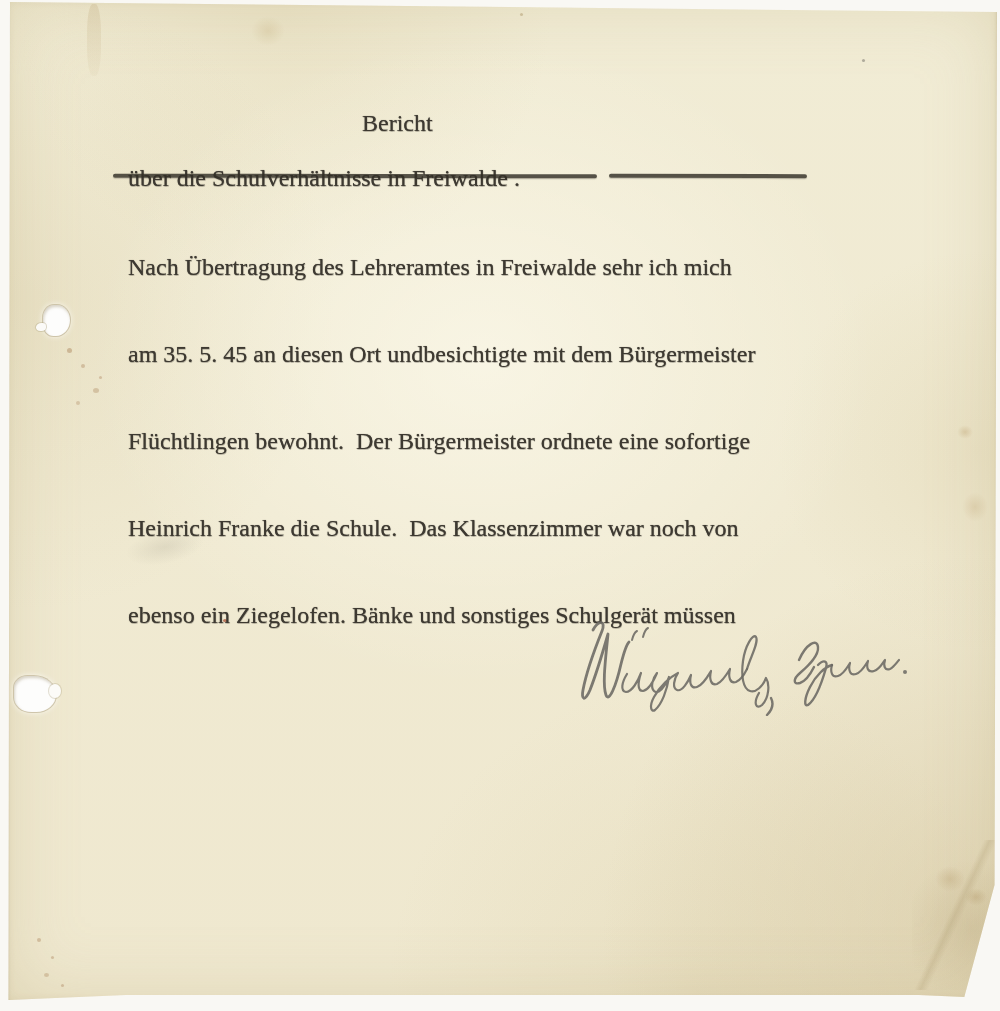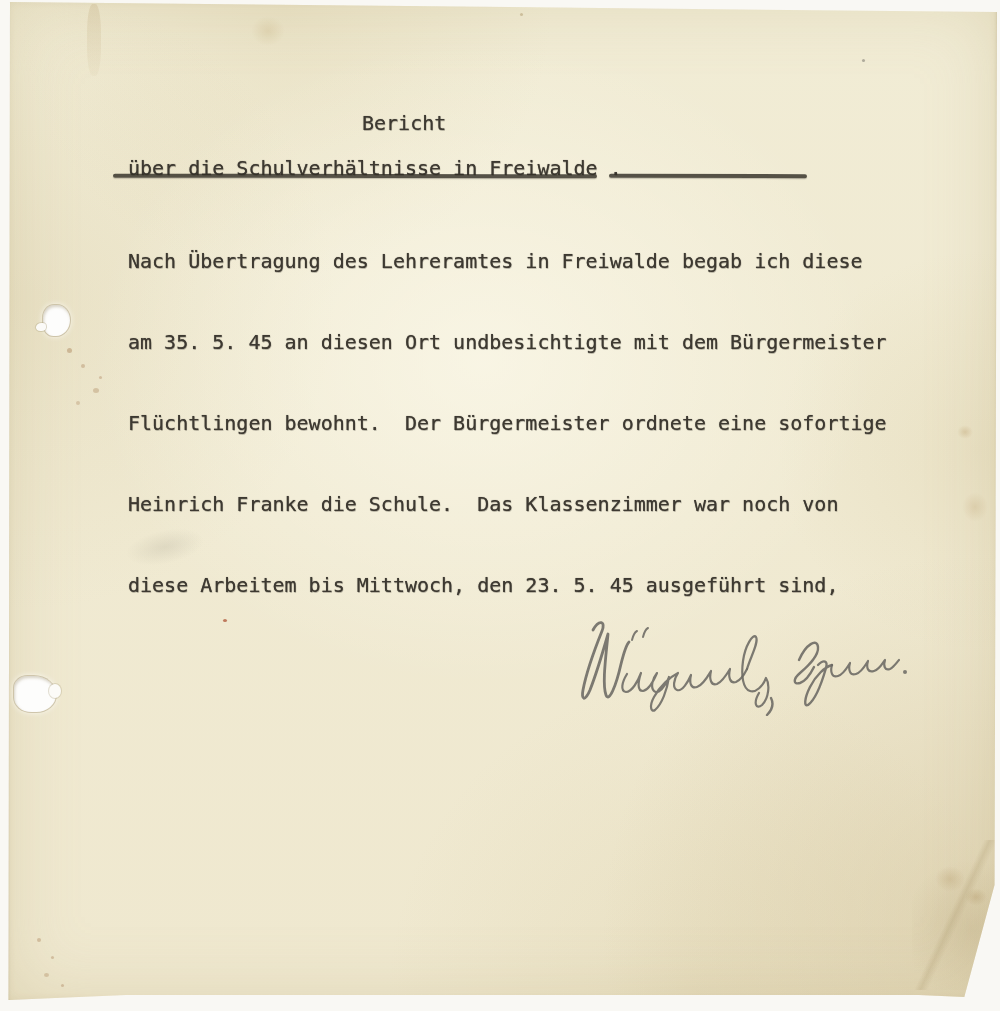--- a/index.html
+++ b/index.html
@@ -28,27 +28,28 @@
       inset 0 0 10px rgba(168,148,98,.22),
       inset 2px 0 3px -1px rgba(140,120,80,.35),
       inset -2px 0 3px -1px rgba(140,120,80,.30);
     clip-path: polygon(0.30% 0.20%, 99.90% 1.20%, 99.65% 88.4%, 96.60% 99.60%, 92% 99.40%, 12% 99.40%, 0.15% 99.90%);
   }
 
   
   .tw {
     position:absolute;
     color:var(--ink,#3d3931);
-    font-size:20px;
+    font-size:24px;
     letter-spacing:0;
     white-space:pre;
     text-shadow:0 0 0.8px rgba(56,52,45,.75), 0.5px 0.5px 0.5px rgba(56,52,45,.25);
+    font-family:Liberation Serif, serif;
   }
   .title    { left:355px; top:107px; line-height:33px; }
-  .subtitle { left:121px; top:152px; line-height:33px; }
+  .subtitle { left:121px; top:162px; line-height:33px; }
   .bodyblock{ left:121px; top:197px; }
   .bodyblock div { line-height:33px; height:33px; }
   .dateline { left:121px; top:584px; line-height:33px; }
 
   .rule {
     position:absolute; height:4px; top:174px;
     background:rgba(50,46,38,.82); border-radius:2px;
     box-shadow:0 1px 1px rgba(50,46,38,.25);
   }
   .rule.a { left:106px; width:484px; transform:rotate(0.08deg); }
@@ -125,25 +126,25 @@
 
     <div class="hole top"></div>
     <div class="hole bottom"></div>
 
     <div class="tw title">Bericht</div>
     <div class="tw subtitle">über die Schulverhältnisse in Freiwalde .</div>
     <div class="rule a"></div>
     <div class="rule b"></div>
 
     <div class="tw bodyblock">
-      <div>Nach Übertragung des Lehreramtes in Freiwalde begab ich diese</div>
+      <div>Nach Übertragung des Lehreramtes in Freiwalde sehr ich mich</div>
       <div>am 35. 5. 45 an diesen Ort undbesichtigte mit dem Bürgermeister</div>
       <div>Flüchtlingen bewohnt.  Der Bürgermeister ordnete eine sofortige</div>
       <div>Heinrich Franke die Schule.  Das Klassenzimmer war noch von</div>
-      <div>diese Arbeitem bis Mittwoch, den 23. 5. 45 ausgeführt sind,</div>
+      <div>ebenso ein Ziegelofen. Bänke und sonstiges Schulgerät müssen</div>
       
     </div>
 
 
     <svg class="sig" viewBox="0 0 340 100" role="img" aria-label="Wieczorek, Lehrer.">
       <title>Wieczorek, Lehrer.</title>
 
       <path stroke-width="2.8" d="M18,14 C24,3 31,5 27,15 C21,30 11,58 8,74 C6,84 10,86 15,74 C22,56 29,32 33,18 C31,40 27,68 31,79 C34,87 41,70 46,48 C49,36 52,28 54,26"></path>
 
       <path stroke-width="2" d="M57,24 C58,20 60,16 62,15"></path>

